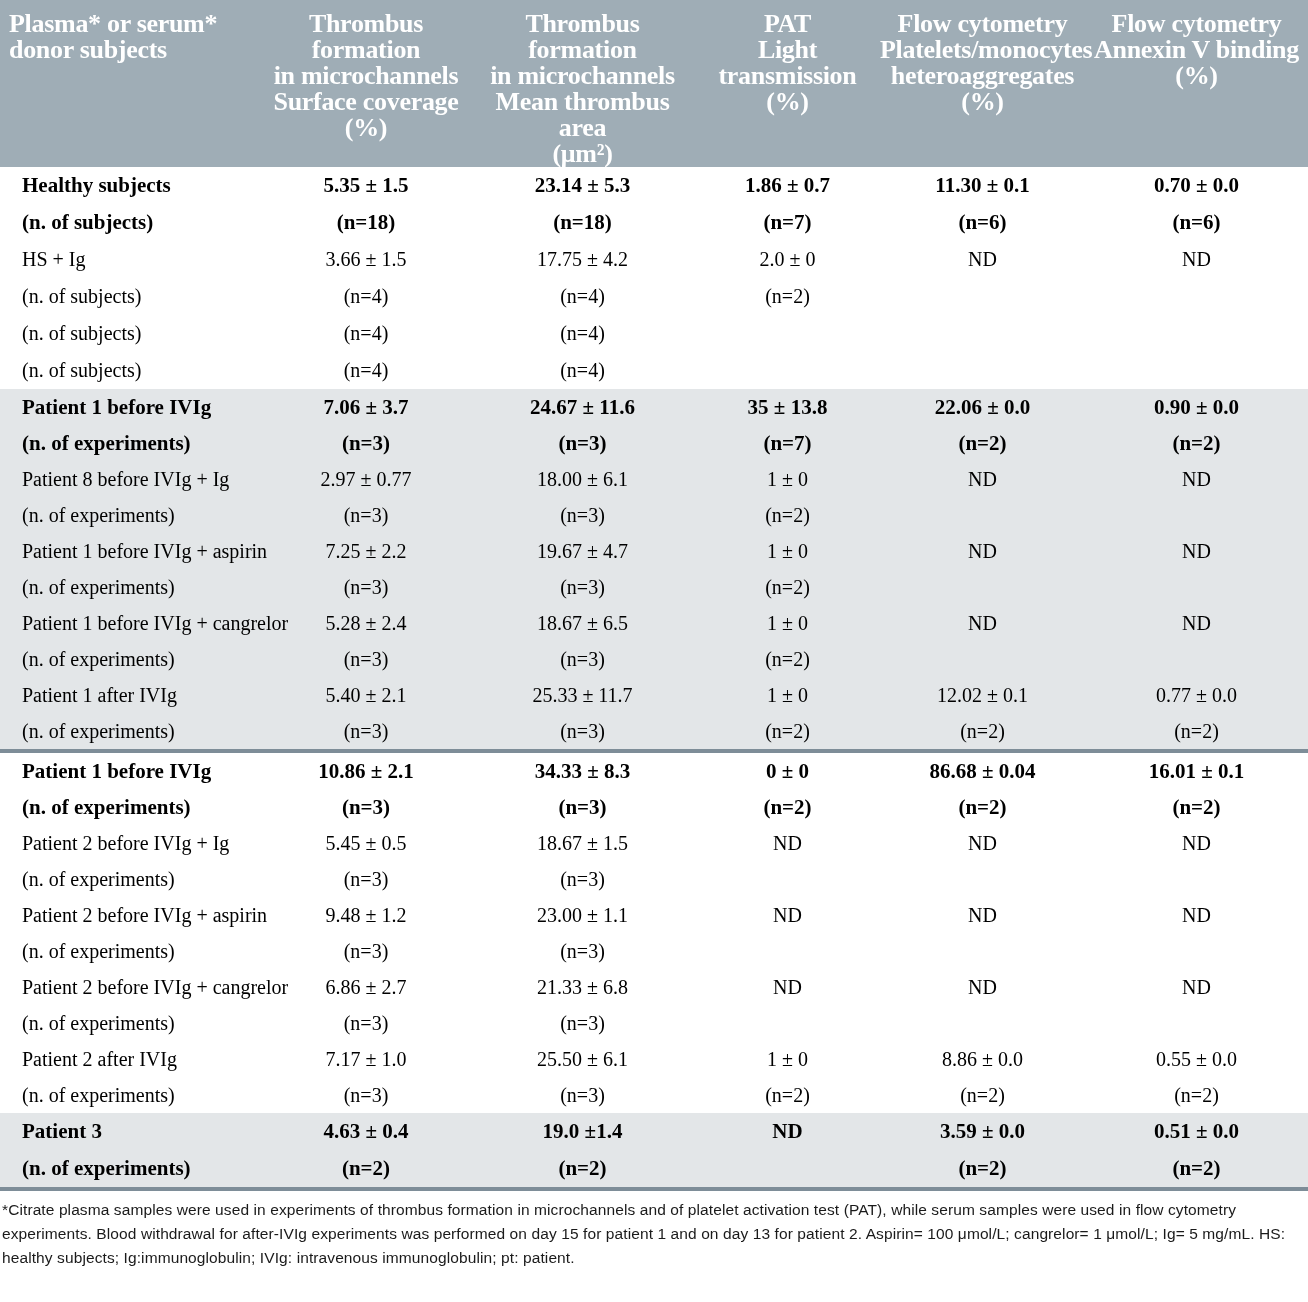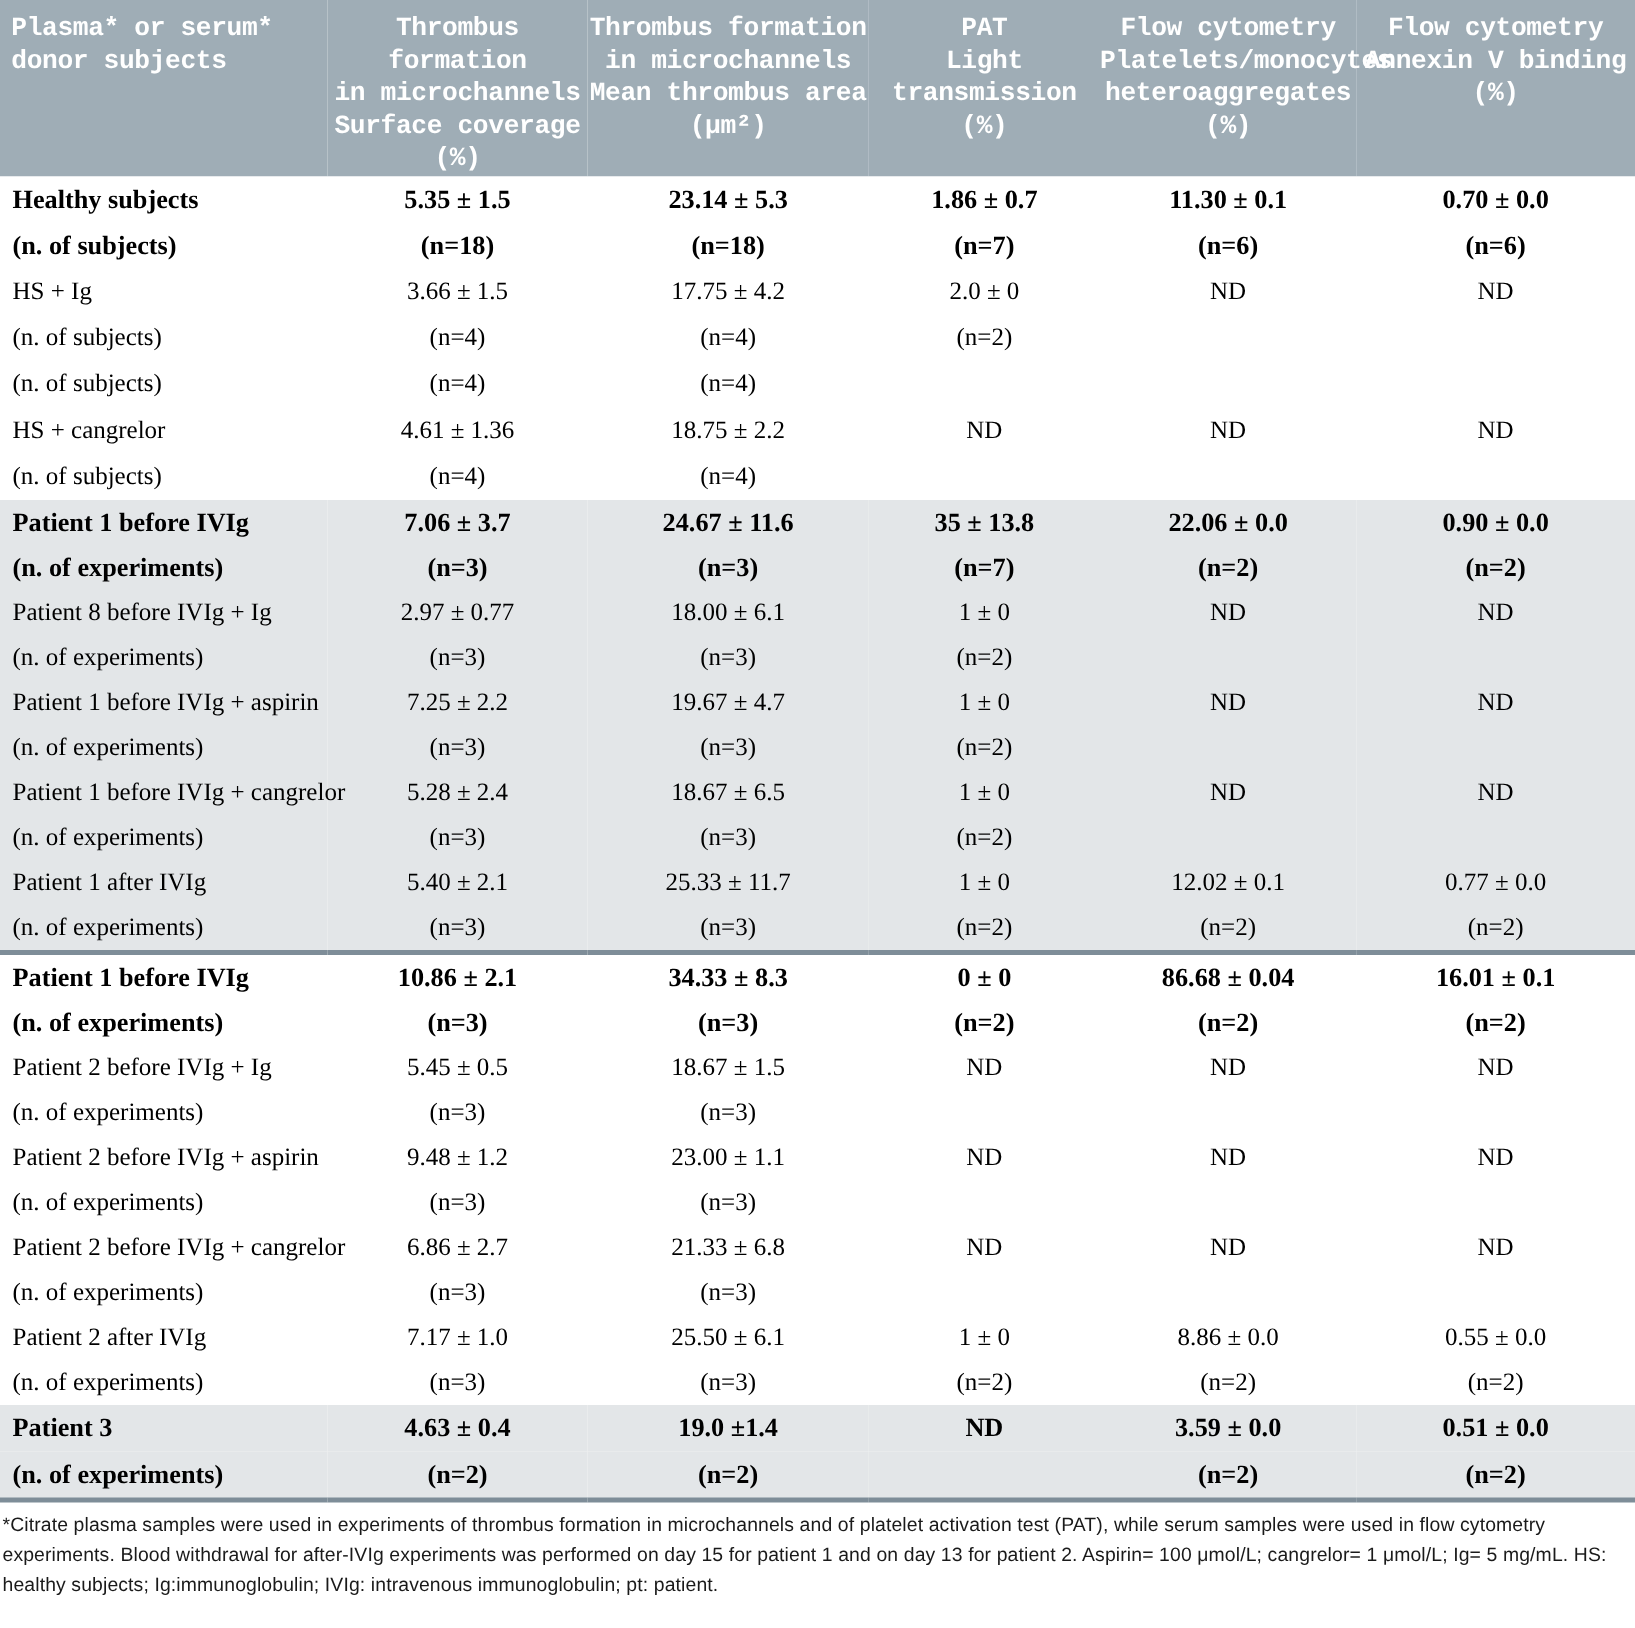--- a/index.html
+++ b/index.html
@@ -8,23 +8,23 @@
     --divider:#7e8d98;
   }
   html,body{margin:0;padding:0;background:#fff;}
   body{width:1308px;font-family:"Liberation Serif", serif;color:#000;}
   table{width:1308px;border-collapse:collapse;table-layout:fixed;}
   col.c0{width:262px;} col.c1{width:208px;} col.c2{width:225px;}
   col.c3{width:185px;} col.c4{width:205px;} col.c5{width:223px;}
   thead th{
     background:var(--header-bg);
     color:#fff;
-    font-family:Liberation Mono, monospace;
+    font-family:Liberation Serif, serif;
     font-weight:bold;
-    font-size:21px;
+    font-size:26px;
     line-height:26px;
     letter-spacing:-0.3px;
     vertical-align:top;
     text-align:center;
     padding:11px 0 0 0;
     height:122px;
     box-sizing:border-box;
     white-space:pre-line;
     margin-top:16px;
   }
@@ -32,21 +32,21 @@
   tbody td{
     font-size:20px;
     height:36px;
     padding:0;
     text-align:center;
     vertical-align:middle;
     white-space:nowrap;
     overflow:visible;
   }
   tbody:nth-of-type(1) td, tbody:nth-of-type(4) td{height:37px;}
-  tbody td.label{text-align:left;padding-left:10px;}
+  tbody td.label{text-align:left;padding-left:22px;}
   tbody tr.bold td{font-weight:bold;font-size:21px;}
   tbody.shaded{background:var(--shaded-row-bg);border-bottom:4px solid var(--divider);margin-top:40px;}
   .footnote{
     font-family:"Liberation Sans", sans-serif;
     font-size:15.5px;
     line-height:1.55;
     color:#1a1a1a;
     padding:7px 4px 6px 2px;
     letter-spacing:0.1px;
   }
@@ -121,28 +121,20 @@
       </tr>
       <tr>
         <td class="label">(n. of subjects)</td>
         <td>(n=4)</td>
         <td>(n=4)</td>
         <td></td>
         <td></td>
         <td></td>
       </tr>
       <tr>
-        <td class="label">HS + cangrelor</td>
-        <td>4.61 ± 1.36</td>
-        <td>18.75 ± 2.2</td>
-        <td>ND</td>
-        <td>ND</td>
-        <td>ND</td>
-      </tr>
-      <tr>
         <td class="label">(n. of subjects)</td>
         <td>(n=4)</td>
         <td>(n=4)</td>
         <td></td>
         <td></td>
         <td></td>
       </tr>
     </tbody>
     <tbody class="shaded">
       <tr class="bold">

